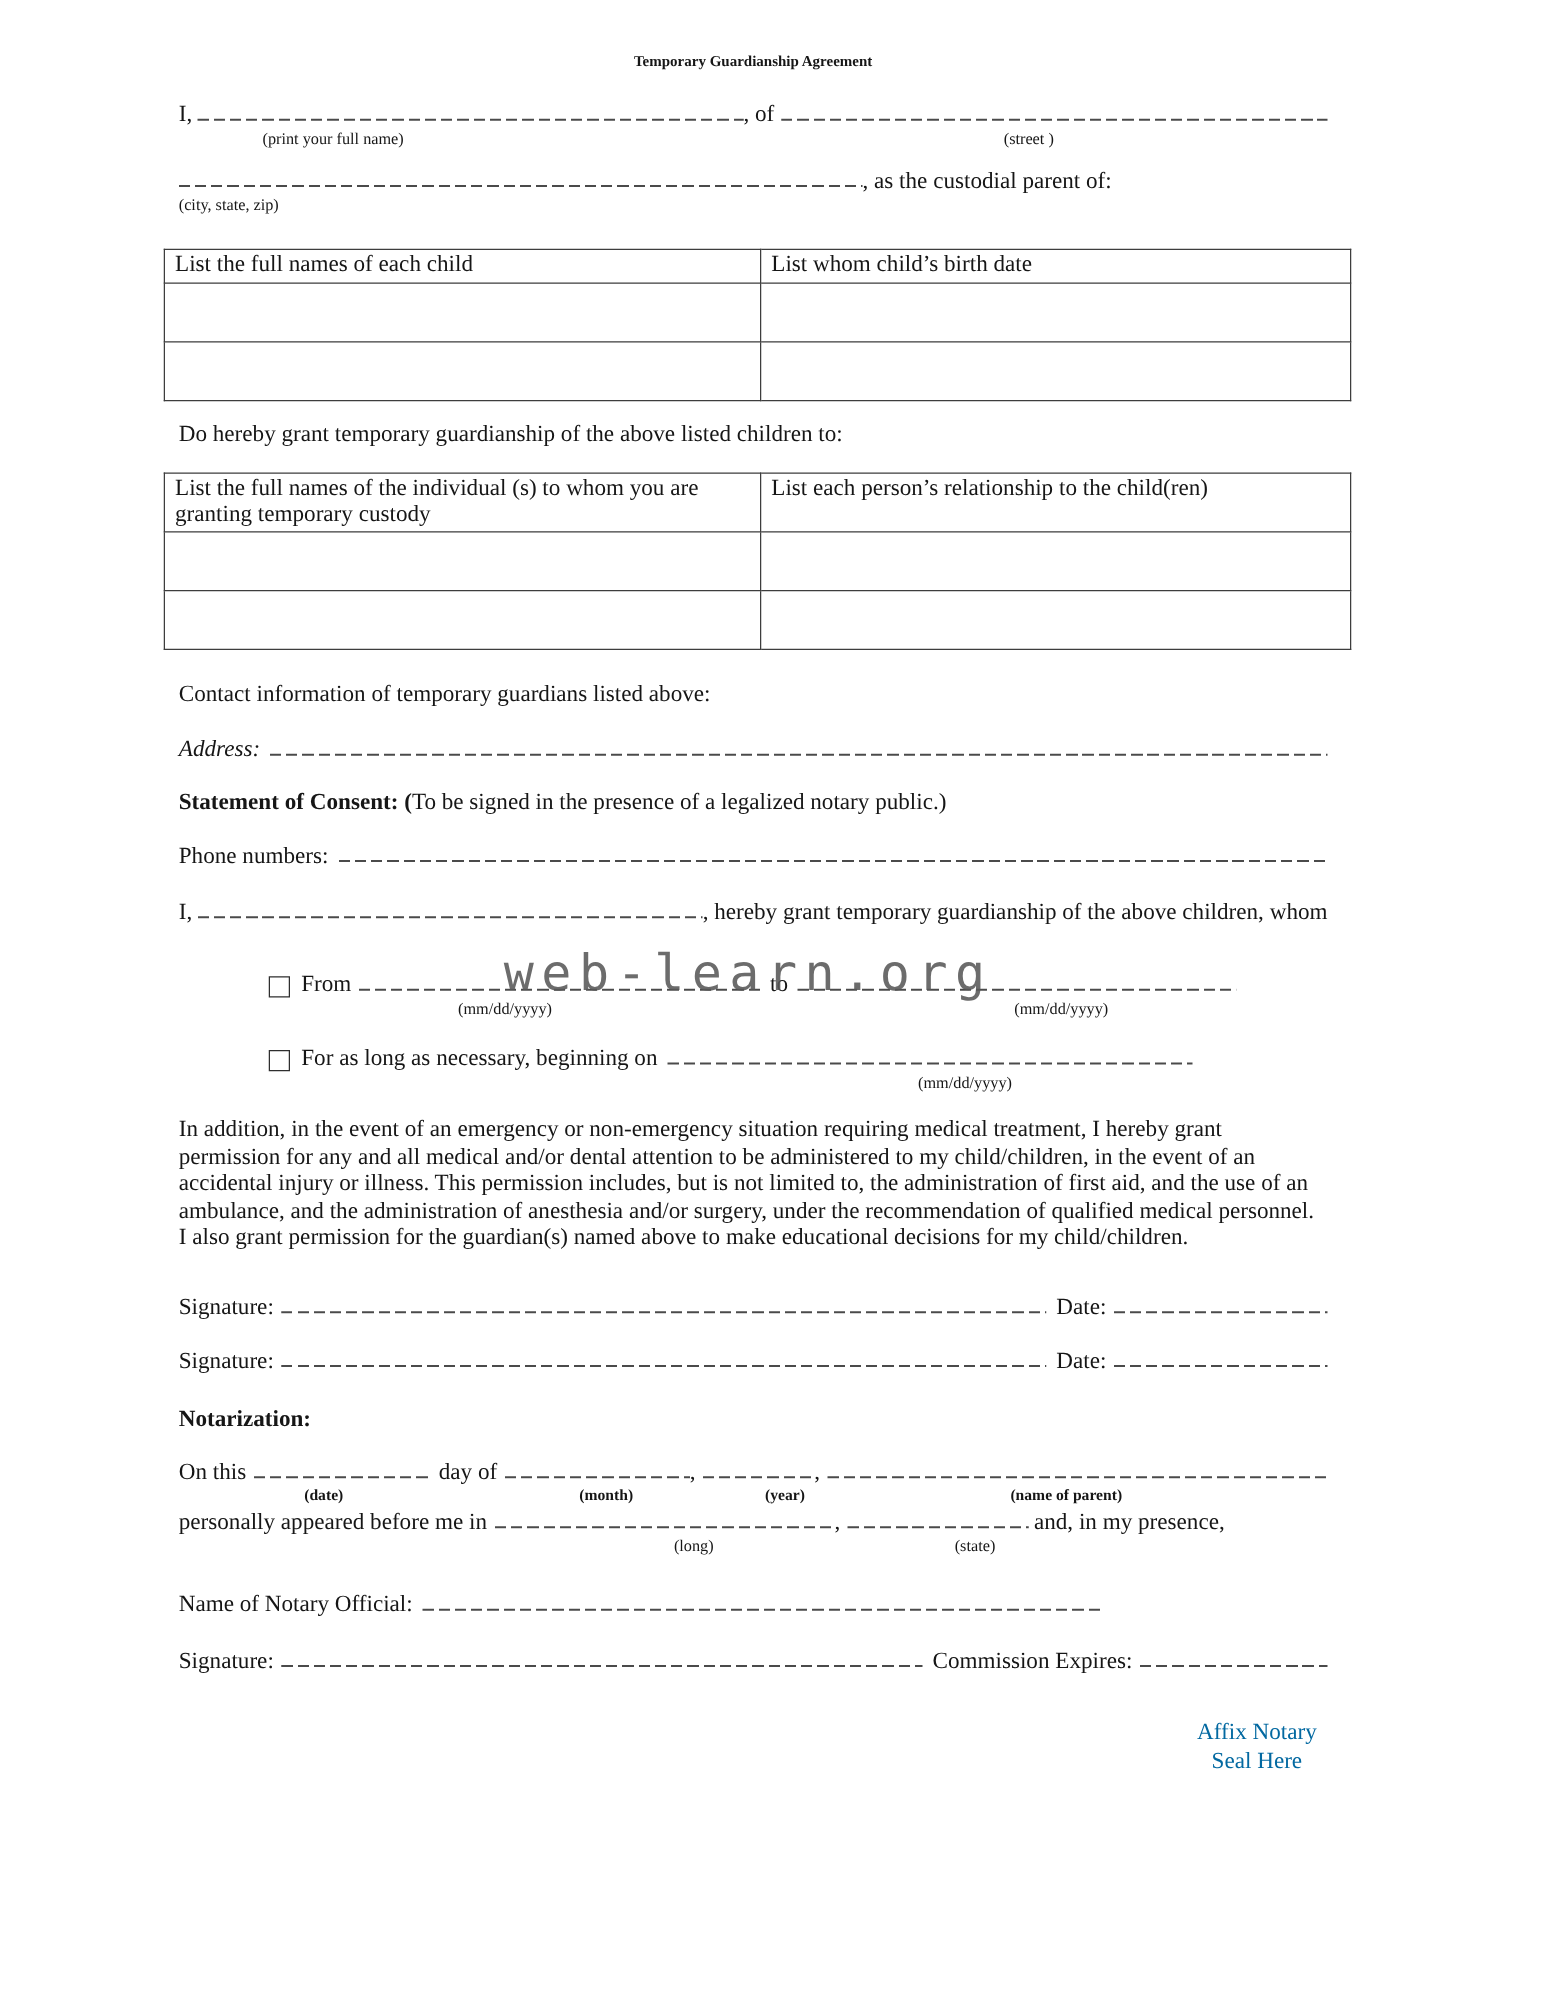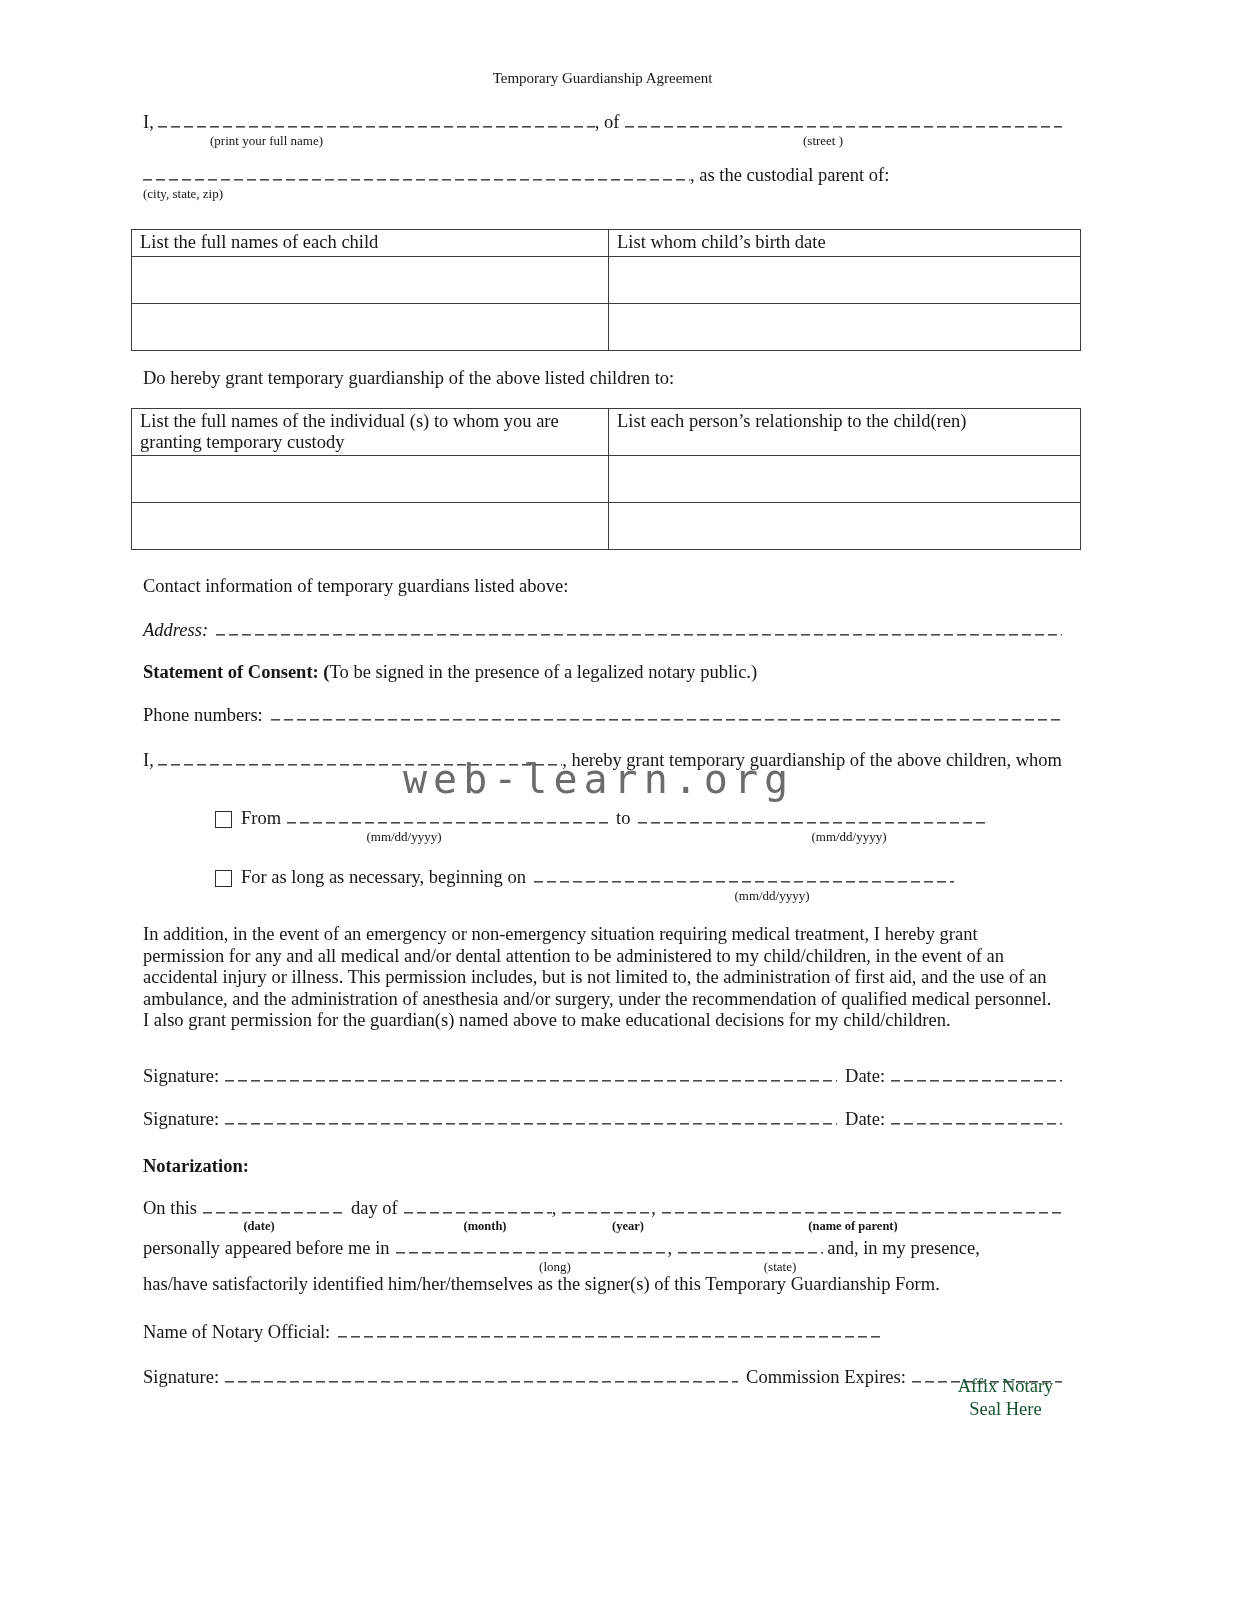--- a/index.html
+++ b/index.html
@@ -1,21 +1,21 @@
 <!DOCTYPE html>
 <html><head>
 <meta charset="utf-8">
 <style>
   html,body { margin:0; padding:0; background:#fff; }
   .page {
     position:relative; width:1239px; height:1603px; background:#ffffff;
     font-family:"Liberation Serif", serif; font-size:18.5px; color:#161616;
     box-sizing:border-box; padding:0 177px 0 143px; overflow:hidden;
   }
-  .title { margin:0; padding-top:70px; text-align:center; font-size:15px; font-weight:normal; }
+  .title { margin:0; padding-top:42px; text-align:center; font-size:12px; font-weight:bold; }
   .row { display:flex; align-items:baseline; white-space:nowrap; }
   .blank {
     display:inline-block; height:2px; margin-bottom:-3px;
     background-image:repeating-linear-gradient(to right,#4a4a4a 0,#4a4a4a 9px,transparent 9px,transparent 13px);
     background-size:100% 1.6px; background-position:0 100%; background-repeat:no-repeat;
   }
   .flexblank { flex:1 1 auto; }
   .gap4 { width:4px; } .gap6 { width:6px; } .gap8 { width:8px; }
   .labelrow { position:relative; height:18px; font-size:13px; }
   .labelrow span { position:absolute; top:0; white-space:nowrap; }
@@ -31,21 +31,21 @@
   }
   .para { margin:0; white-space:normal; line-height:21.6px; }
   .bold { font-weight:bold; }
   .watermark {
     position:absolute; left:403px; top:756px; z-index:3;
     font-family:"DejaVu Sans Mono", monospace; font-size:40px; letter-spacing:6px;
     color:rgba(88,88,88,0.88); pointer-events:none;
   }
   .seal-note {
     position:absolute; left:933px; top:1375px; width:145px; text-align:center;
-    color:#14532d; line-height:22.5px; font-size:18.5px;
+    color:#0369a1; line-height:22.5px; font-size:18.5px;
   }
 </style>
 </head>
 <body>
 
 <div class="page">
 
   <div class="watermark">web-learn.org</div>
 
   <h1 class="title">Temporary Guardianship Agreement</h1>
@@ -222,23 +222,20 @@
     <span class="gap6"></span>
     <span class="blank" style="width:145px;"></span>
     <span class="gap4"></span>
     <span>and, in my presence,</span>
   </div>
   <div class="labelrow">
     <span class="center-anchor" style="left:412px;">(long)</span>
     <span class="center-anchor" style="left:637px;">(state)</span>
   </div>
 
-  <div class="row" style="margin-top:-3px;">
-    <span style="white-space:normal;">has/have satisfactorily identified him/her/themselves as the signer(s) of this Temporary Guardianship Form.</span>
-  </div>
 
   <div class="row" style="margin-top:27px;">
     <span>Name of Notary Official:</span>
     <span class="gap8"></span>
     <span class="blank" style="width:545px;"></span>
   </div>
 
   <div class="row" style="margin-top:24px;">
     <span>Signature:</span>
     <span class="gap6"></span>

